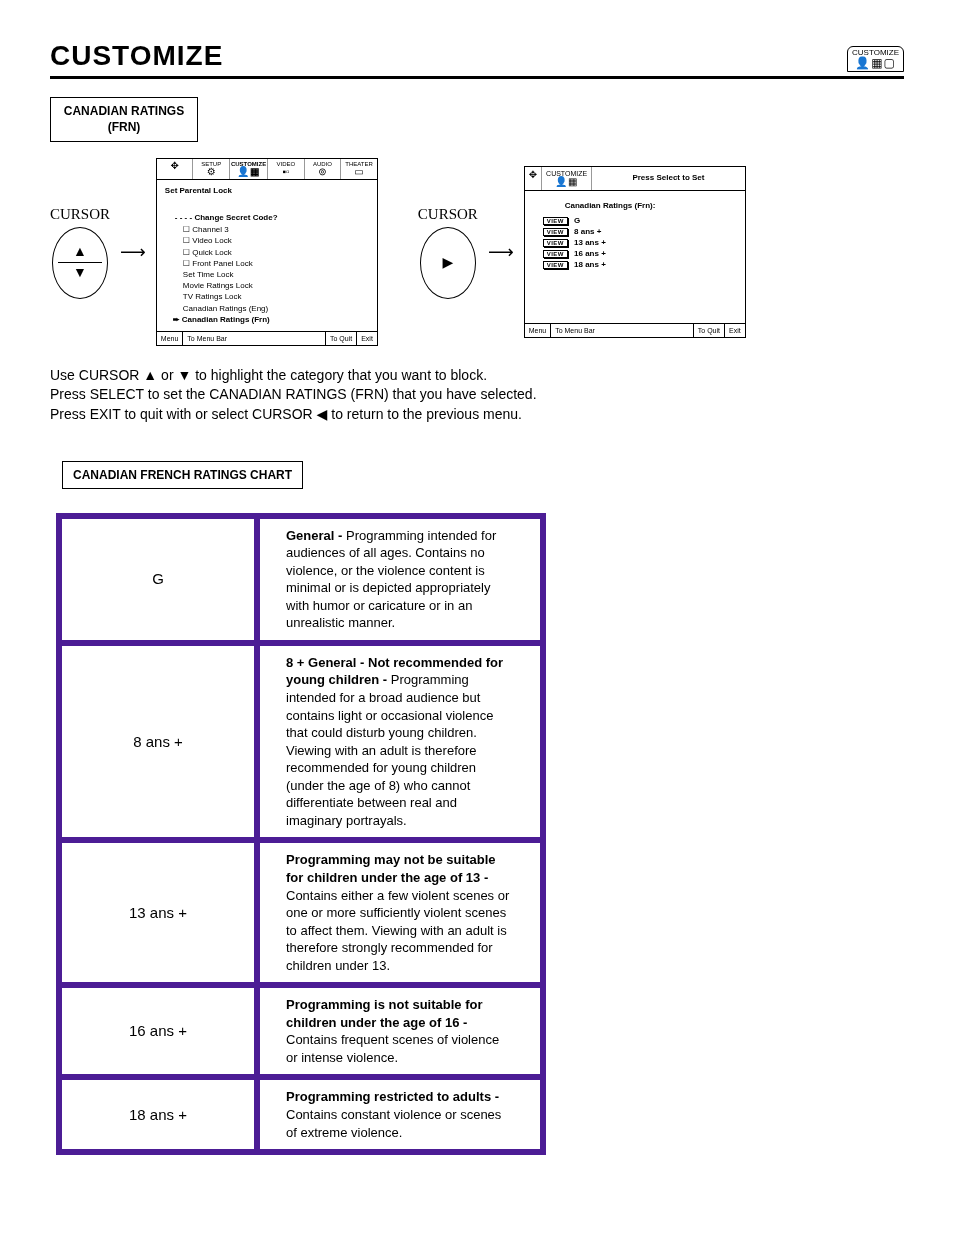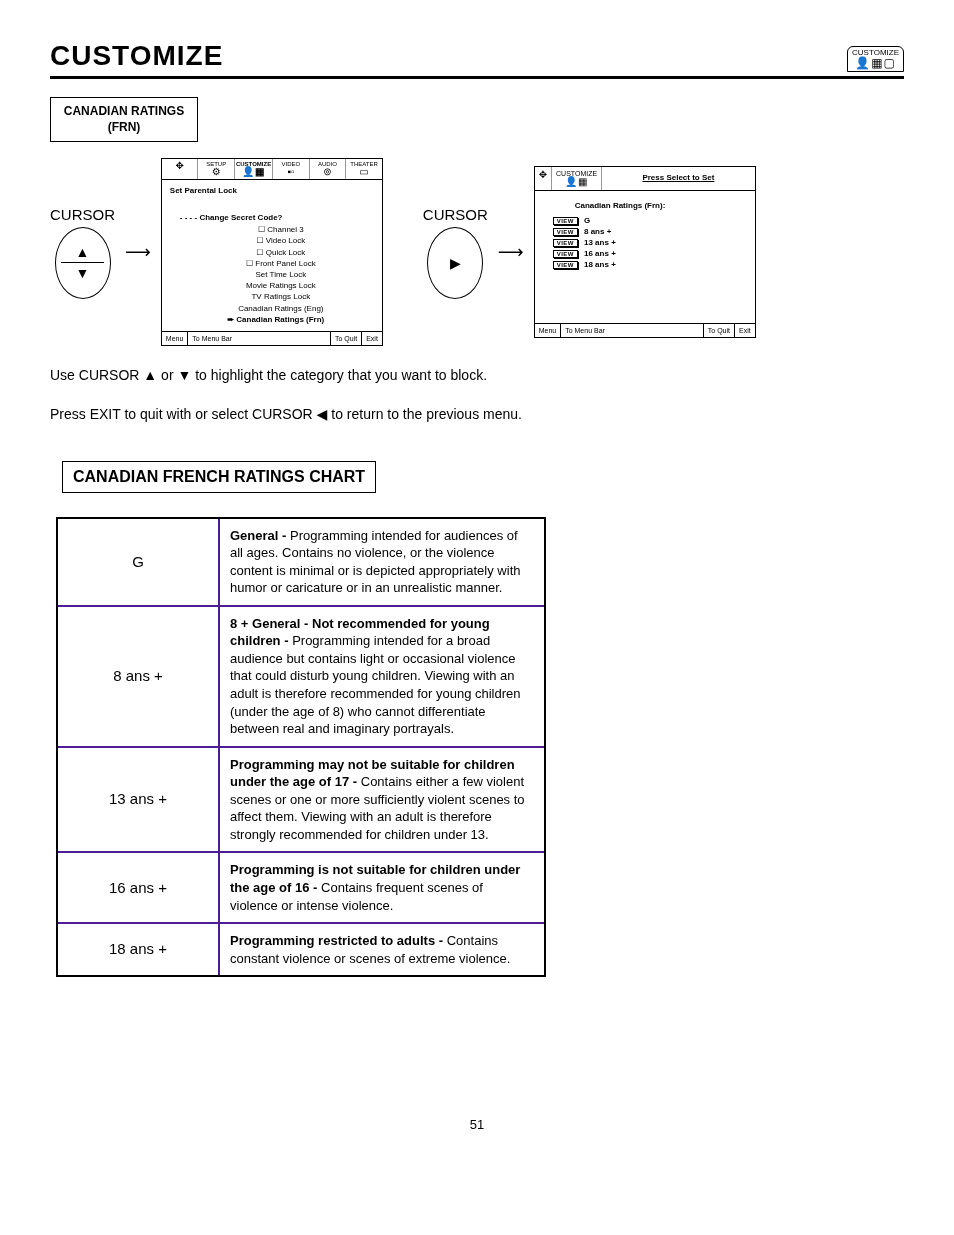--- a/index.html
+++ b/index.html
@@ -50,21 +50,21 @@
   .intro-text {
     font-size: 14px;
     line-height: 1.4;
   }
   .screens-row {
     display: flex;
     align-items: center;
     gap: 10px;
     margin-bottom: 20px;
   }
-  .cursor-block { text-align: right; font-size: 15px; }
+  .cursor-block { text-align: right; font-size: 15px; font-family: Liberation Serif, serif; }
   .cursor-ellipse {
     border: 1px solid #000;
     border-radius: 50%;
     width: 54px;
     height: 70px;
     margin: 4px auto 0;
     display: flex;
     flex-direction: column;
     align-items: center;
     justify-content: center;
@@ -90,21 +90,21 @@
     padding: 2px 1px;
     border-right: 1px solid #999;
     line-height: 1;
   }
   .osd-tab:last-child { border-right: none; }
   .osd-tab.active { font-weight: bold; }
   .osd-tab .tab-glyph { font-size: 10px; display: block; }
   .osd-body { padding: 6px 8px; min-height: 120px; }
   .osd-body .heading { font-weight: bold; font-size: 8px; margin-bottom: 18px; }
   .osd-body .sub { font-weight: bold; font-size: 8px; margin: 0 0 2px 10px; }
-  .osd-body .item { font-size: 8px; margin-left: 18px; line-height: 1.4; text-align: center; }
+  .osd-body .item { font-size: 8px; margin-left: 18px; line-height: 1.4; }
   .osd-body .item.chk::before { content: "☐ "; }
   .osd-body .item.sel { font-weight: bold; margin-left: 8px; }
   .osd-body .item.sel::before { content: "➨ "; }
   .osd-footer {
     display: flex;
     border-top: 1px solid #000;
     font-size: 7px;
   }
   .osd-footer span {
     padding: 3px 4px;
@@ -123,50 +123,49 @@
     line-height: 1;
     text-align: center;
   }
   .osd2-tab .tab-glyph { font-size: 10px; display:block;}
   .osd2-prompt {
     flex: 1;
     font-size: 8px;
     font-weight: bold;
     text-align: center;
     padding: 6px 2px;
-    text-decoration: underline;
   }
   .osd2-body .heading { font-weight: bold; font-size: 8px; margin: 4px 0 6px 0; padding-left: 32px; }
   .rating-row { display: flex; align-items: center; gap: 6px; margin: 2px 0 2px 10px; }
   .view-btn {
     border: 1px solid #000;
     font-size: 6px;
     padding: 0 3px;
     letter-spacing: 0.5px;
     box-shadow: 1px 1px 0 #000;
     font-weight: bold;
   }
   .rating-lbl { font-size: 8px; font-weight: bold; }
   .instructions { font-size: 14px; line-height: 1.4; margin-bottom: 36px; }
   .section-label-box {
     border: 1.5px solid #000;
     display: inline-block;
     padding: 6px 10px;
     font-weight: bold;
-    font-size: 16px;
+    font-size: 12px;
     margin: 0 0 24px 12px;
   }
   .ratings-table {
     border-collapse: collapse;
     width: 490px;
     margin-left: 6px;
   }
   .ratings-table td {
-    border: 2px solid #4c1d95;
-    padding: 8px 10px;
+    border: 6px solid #4c1d95;
+    padding: 8px 26px;
     vertical-align: middle;
     font-size: 13px;
     line-height: 1.35;
   }
   .ratings-table { border: 2.5px double #000; }
   .ratings-table td:first-child {
     text-align: center;
     width: 140px;
     font-size: 15px;
   }
@@ -287,39 +286,39 @@
       <span>Menu</span>
       <span>To Menu Bar</span>
       <span>To Quit</span>
       <span>Exit</span>
     </div>
   </div>
 </div>
 
 <div class="instructions">
   <span>Use CURSOR </span>▲<span> or </span>▼<span> to highlight the category that you want to block.</span><br>
-  <br>
+  <span>Press SELECT to set the CANADIAN RATINGS (FRN) that you have selected.</span><br>
   <span>Press EXIT to quit with or select CURSOR </span>◀<span> to return to the previous menu.</span>
 </div>
 
 <div class="section-label-box">CANADIAN FRENCH RATINGS CHART</div>
 
 <table class="ratings-table">
   <tbody id="chart-body">
       <tr>
         <td>G</td>
         <td><b>General - </b>Programming intended for audiences of all ages.  Contains no violence, or the violence content is minimal or is depicted appropriately with humor or caricature or in an unrealistic manner.</td>
       </tr>
       <tr>
         <td>8 ans +</td>
         <td><b>8 + General - Not recommended for young children -  </b>Programming intended for a broad audience but contains light or occasional violence that could disturb young children. Viewing with an adult is therefore recommended for young children (under the age of 8) who cannot differentiate between real and imaginary portrayals.</td>
       </tr>
       <tr>
         <td>13 ans +</td>
-        <td><b>Programming may not be suitable for children under the age of 17 - </b>Contains either a few violent scenes or one or more sufficiently violent scenes to affect them.  Viewing with an adult is therefore strongly recommended for children under 13.</td>
+        <td><b>Programming may not be suitable for children under the age of 13 - </b>Contains either a few violent scenes or one or more sufficiently violent scenes to affect them.  Viewing with an adult is therefore strongly recommended for children under 13.</td>
       </tr>
       <tr>
         <td>16 ans +</td>
         <td><b>Programming is not suitable for children under the age of 16 - </b>Contains frequent scenes of violence or intense violence.</td>
       </tr>
       <tr>
         <td>18 ans +</td>
         <td><b>Programming restricted to adults -  </b>Contains constant violence or scenes of extreme violence.</td>
       </tr>
     </tbody>

